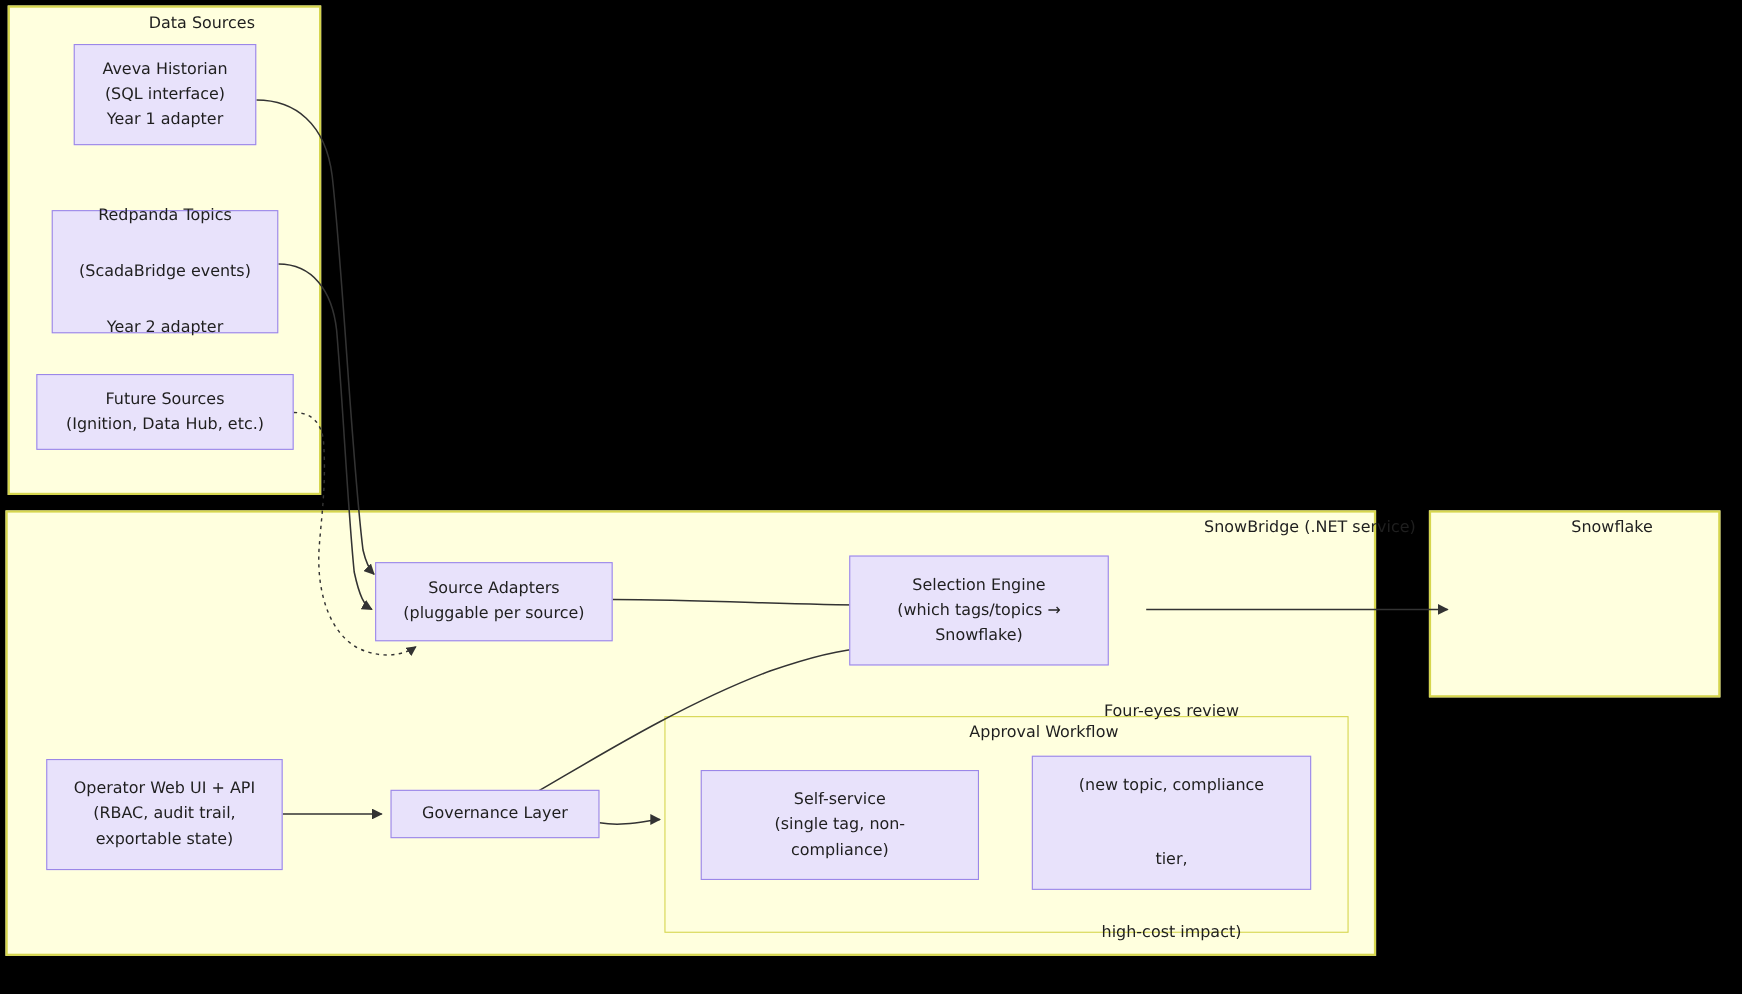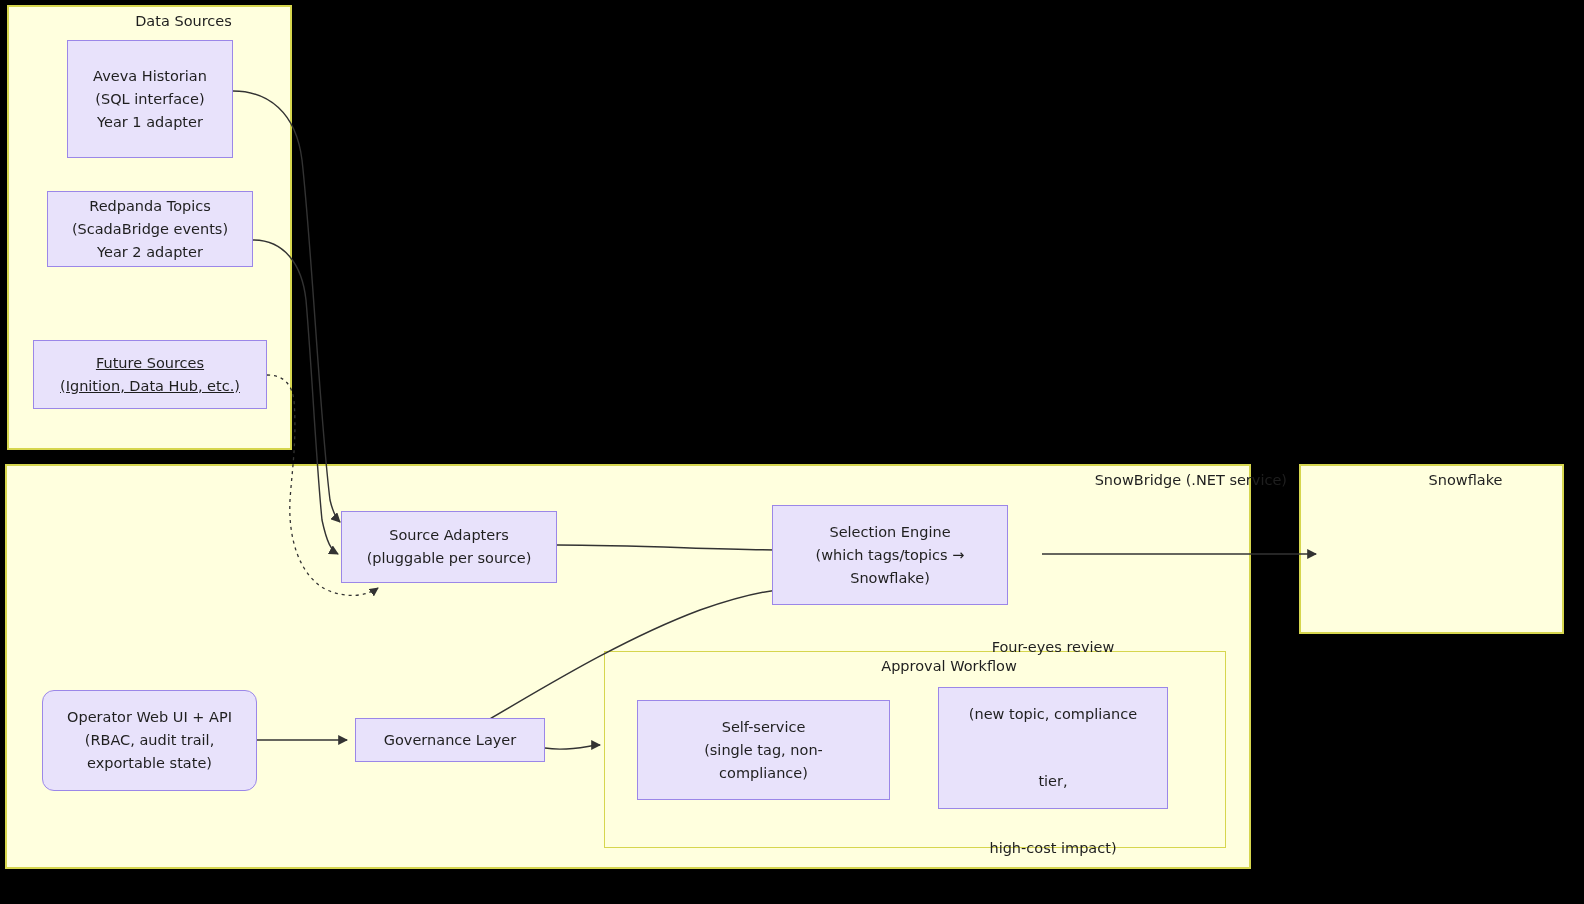--- a/index.html
+++ b/index.html
@@ -115,65 +115,65 @@
 
     <path class="edge" d="M 488,720 C 540,690 620,640 700,610 C 740,596 770,590 788,589" marker-end="url(#arrow)"></path>
 
     <path class="edge" d="M 1042,554 L 1316,554" marker-end="url(#arrow)"></path>
 
     <path class="edge" d="M 257,740 L 347,740" marker-end="url(#arrow)"></path>
 
     <path class="edge" d="M 545,748 C 570,752 590,745 600,745" marker-end="url(#arrow)"></path>
   </svg>
 
-  <div class="node" style="left:67px; top:40px; width:166px; height:118px;">
+  <div class="node" style="left:67px; top:40px; width:166px; height:92px;">
     <span class="ln">Aveva Historian</span>
     <span class="ln">(SQL interface)</span>
     <span class="ln">Year 1 adapter</span>
   </div>
 
-  <div class="node" style="left:47px; top:191px; width:206px; height:76px;">
+  <div class="node" style="left:47px; top:191px; width:206px; height:112px;gap:28px;">
     <span class="ln">Redpanda Topics</span>
     <span class="ln">(ScadaBridge events)</span>
     <span class="ln">Year 2 adapter</span>
   </div>
 
-  <div class="node" style="left:33px; top:340px; width:234px; height:69px;text-decoration:underline;">
+  <div class="node" style="left:33px; top:340px; width:234px; height:69px;">
     <span class="ln">Future Sources</span>
     <span class="ln">(Ignition, Data Hub, etc.)</span>
   </div>
 
   <div class="node" style="left:341px; top:511px; width:216px; height:72px;">
     <span class="ln">Source Adapters</span>
     <span class="ln">(pluggable per source)</span>
   </div>
 
   <div class="node" style="left:772px; top:505px; width:236px; height:100px;">
     <span class="ln">Selection Engine</span>
     <span class="ln">(which tags/topics →</span>
     <span class="ln">Snowflake)</span>
   </div>
 
-  <div class="node" style="left:42px; top:690px; width:215px; height:101px;border-radius:12px;">
+  <div class="node" style="left:42px; top:690px; width:215px; height:101px;">
     <span class="ln">Operator Web UI + API</span>
     <span class="ln">(RBAC, audit trail,</span>
     <span class="ln">exportable state)</span>
   </div>
 
   <div class="node" style="left:637px; top:700px; width:253px; height:100px;">
     <span class="ln">Self-service</span>
     <span class="ln">(single tag, non-</span>
     <span class="ln">compliance)</span>
   </div>
 
   <div class="node" style="left:355px; top:718px; width:190px; height:44px;">
     <span class="ln">Governance Layer</span>
   </div>
 
-  <div class="node" style="left:938px; top:687px; width:230px; height:122px;gap:44px;">
+  <div class="node" style="left:938px; top:687px; width:254px; height:122px;gap:44px;">
     <span class="ln">Four-eyes review</span>
     <span class="ln">(new topic, compliance</span>
     <span class="ln">tier,</span>
     <span class="ln">high-cost impact)</span>
   </div>
 
 
 </div>
 
 </body></html>

